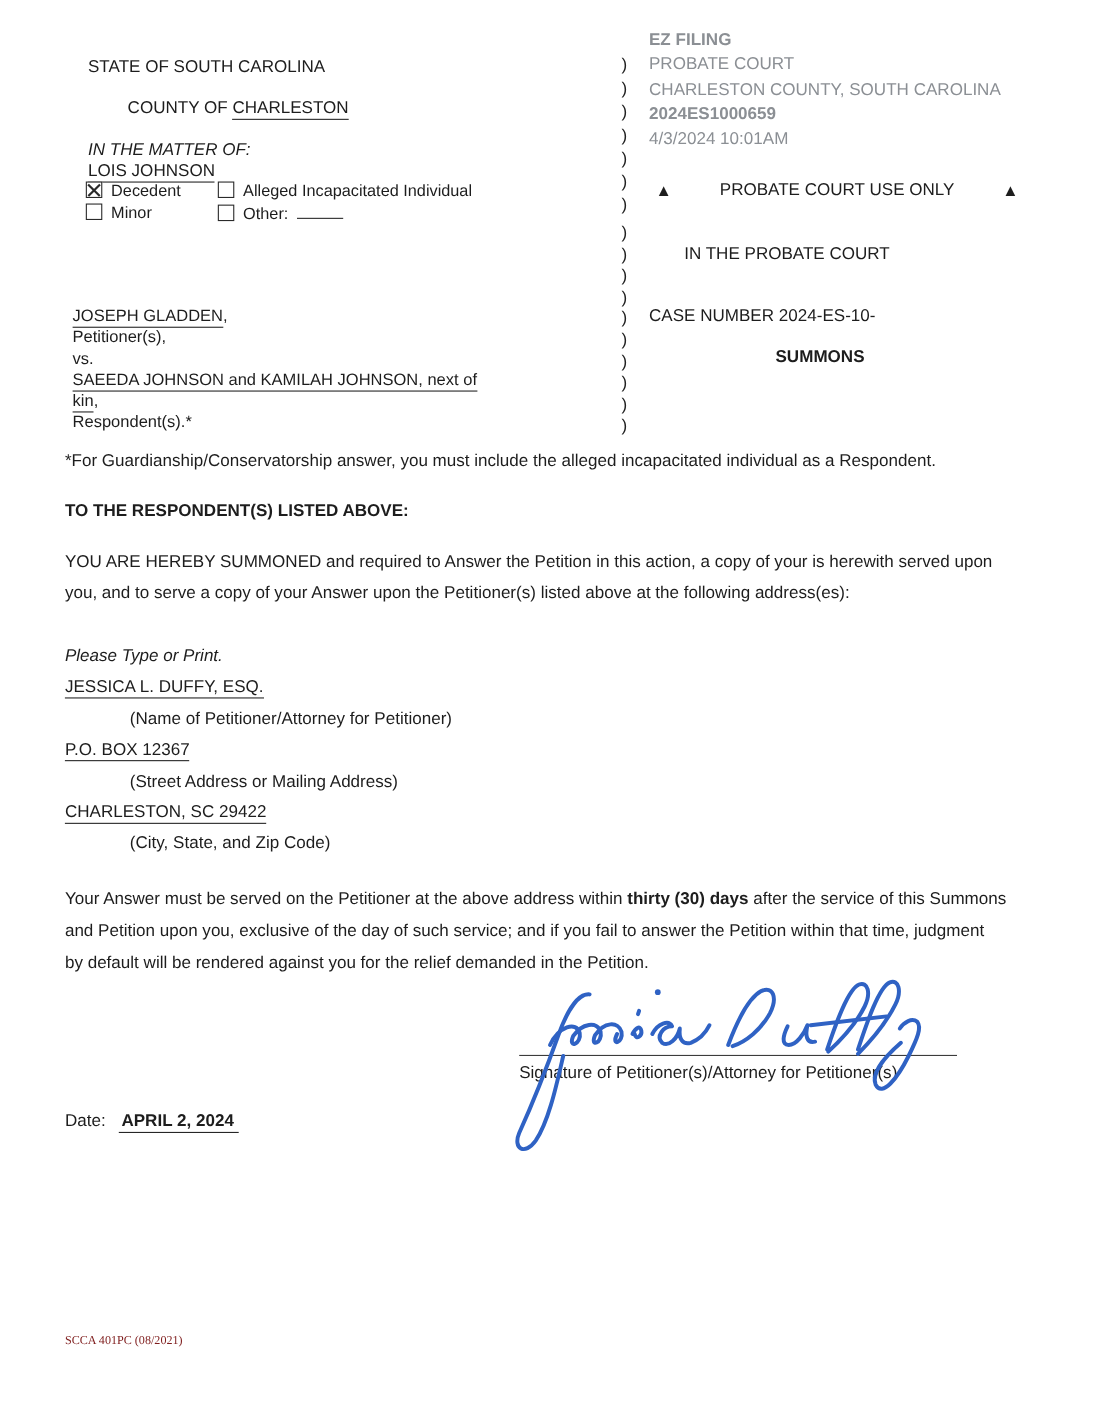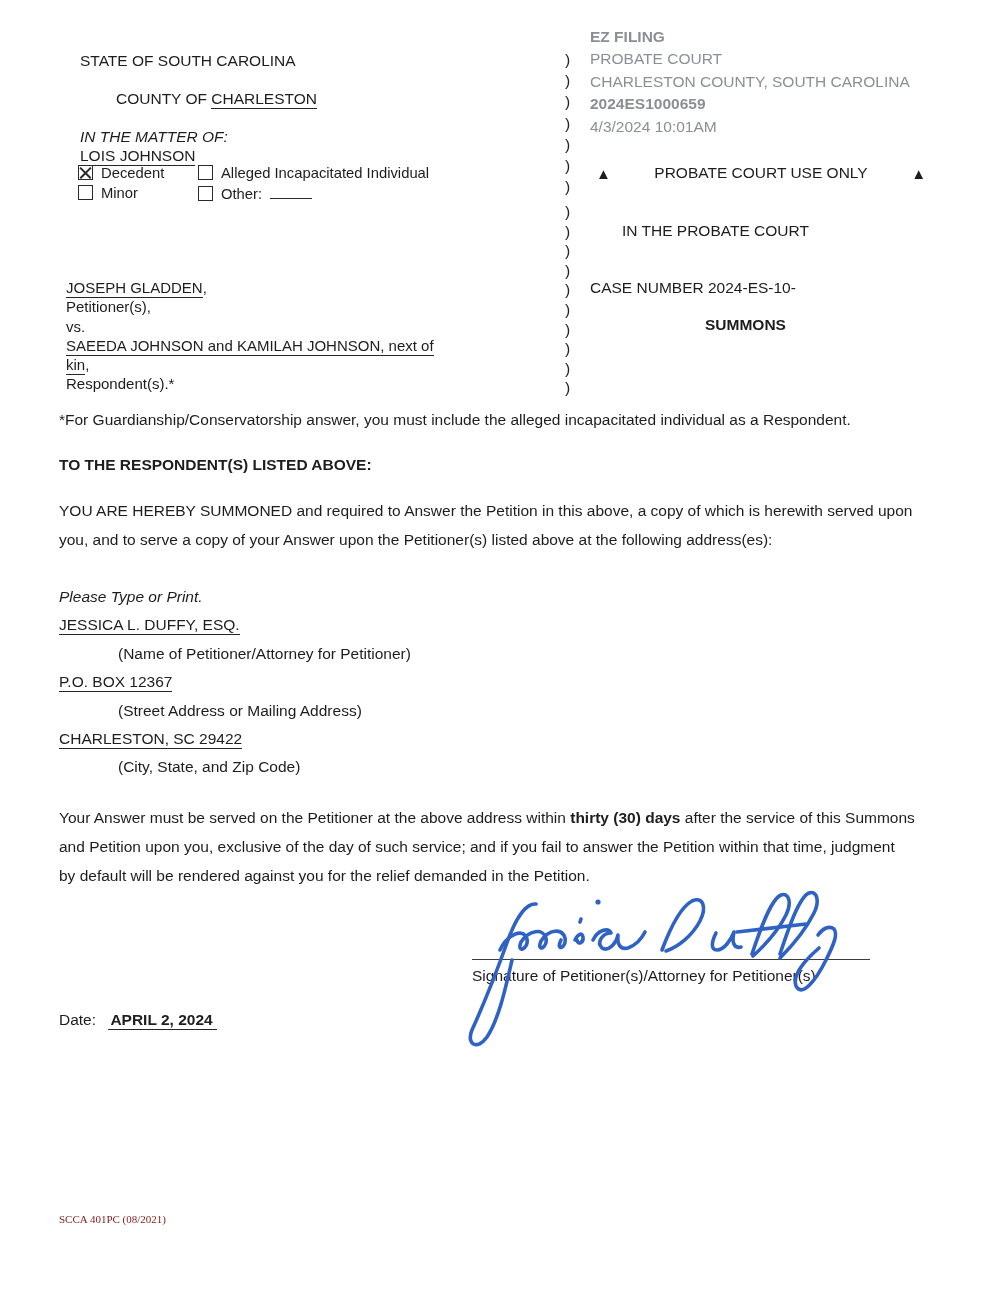--- a/index.html
+++ b/index.html
@@ -104,21 +104,21 @@
 )</div>
 
   <div class="abs" style="left:622px; top:222px;">IN THE PROBATE COURT</div>
   <div class="abs" style="left:590px; top:279px;">CASE NUMBER 2024-ES-10-</div>
   <div class="abs bold" style="left:705px; top:316px;">SUMMONS</div>
 
   <div class="abs" style="left:59px; top:411px; width:880px;">*For Guardianship/Conservatorship answer, you must include the alleged incapacitated individual as a Respondent.</div>
 
   <div class="abs bold" style="left:59px; top:456px;">TO THE RESPONDENT(S) LISTED ABOVE:</div>
 
-  <div class="abs para" style="left:59px; top:497px; width:866px;">YOU ARE HEREBY SUMMONED and required to Answer the Petition in this above, a copy of which is herewith served upon you, and to serve a copy of your Answer upon the Petitioner(s) listed above at the following address(es):</div>
+  <div class="abs para" style="left:59px; top:497px; width:866px;">YOU ARE HEREBY SUMMONED and required to Answer the Petition in this action, a copy of your is herewith served upon you, and to serve a copy of your Answer upon the Petitioner(s) listed above at the following address(es):</div>
 
   <div class="abs" style="left:59px; top:583px; line-height:28.4px;">
     <div class="italic">Please Type or Print.</div>
     <div><span class="u">JESSICA L. DUFFY, ESQ.</span></div>
     <div style="padding-left:59px;">(Name of Petitioner/Attorney for Petitioner)</div>
     <div><span class="u">P.O. BOX 12367</span></div>
     <div style="padding-left:59px;">(Street Address or Mailing Address)</div>
     <div><span class="u">CHARLESTON, SC 29422</span></div>
     <div style="padding-left:59px;">(City, State, and Zip Code)</div>
   </div>

